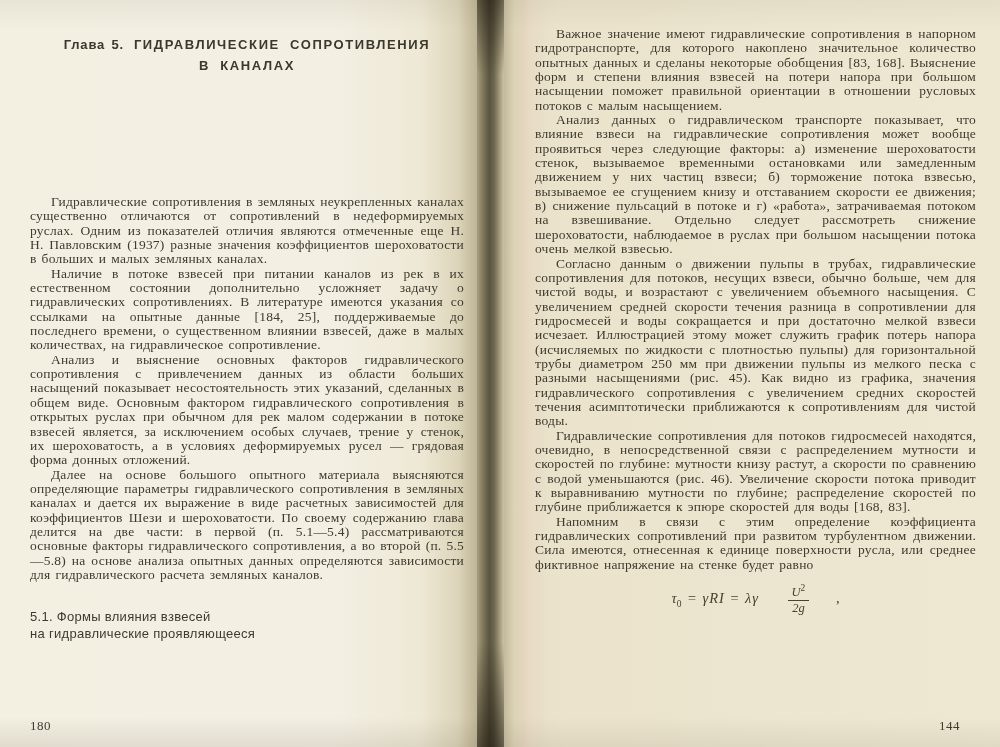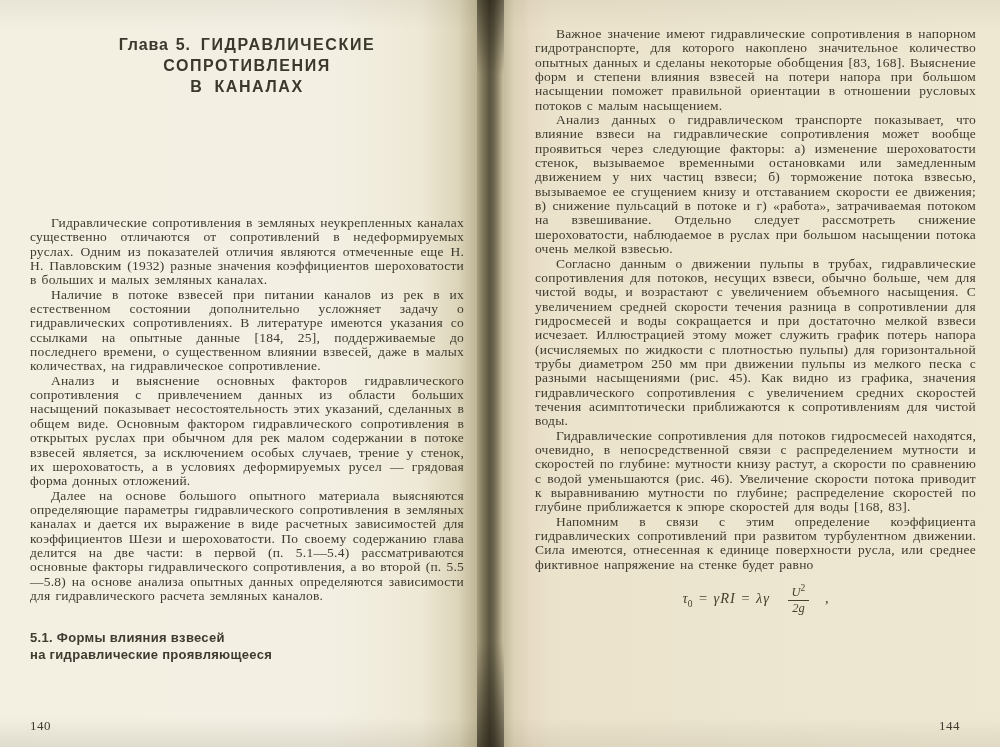--- a/index.html
+++ b/index.html
@@ -51,35 +51,35 @@
     font-size: 13.5px;
     line-height: 14.35px;
     letter-spacing: 0.22px;
     word-spacing: 1.4px;
   }
   .body-text p.no-indent { text-indent: 0; }
   .chapter-heading {
     text-align: center;
     font-family: "Liberation Sans", "DejaVu Sans", sans-serif;
     font-weight: 700;
-    font-size: 16px;
+    font-size: 13px;
     line-height: 21px;
     letter-spacing: 1.6px;
     word-spacing: 5px;
     color: #3b382c;
     margin-bottom: 119px;
   }
   .chapter-heading .chapter-label {
     letter-spacing: 0.8px;
     word-spacing: 2px;
     margin-right: 10px;
   }
   .section-heading {
     font-family: "Liberation Sans", "DejaVu Sans", sans-serif;
-    font-weight: 700;
+    font-weight: 400;
     font-size: 13px;
     line-height: 16.5px;
     letter-spacing: 0.3px;
     margin-top: 27px;
     margin-bottom: 4px;
   }
   .section-heading span { display: block; }
   .pagenum {
     position: absolute;
     bottom: 13px;
@@ -98,52 +98,52 @@
   .formula .f-it { font-style: italic; }
   .formula sub { font-size: 9.5px; }
   .formula sup { font-size: 9.5px; }
   .formula .eq { font-style: italic; margin: 14px 4px 0 2px; letter-spacing: 1px; }
   .frac {
     display: inline-block;
     vertical-align: middle;
     text-align: center;
     font-size: 12.5px;
     line-height: 1.05;
-    margin: 0 10px;
+    margin: 0 21px;
   }
   .frac .num { display: block; border-bottom: 1px solid #45422f; padding: 0 4px 1px; }
   .frac .den { display: block; padding-top: 1px; }
   .formula .tail { font-style: normal; margin-left: 2px; }
 </style>
 </head>
 <body>
 
 <div class="spread">
 
   <div class="page-left">
     <div class="chapter-heading">
       <span class="chapter-label">Глава 5.</span><span>ГИДРАВЛИЧЕСКИЕ СОПРОТИВЛЕНИЯ</span>
       <br>
       <span>В КАНАЛАХ</span>
     </div>
 
     <div class="body-text">
-      <p>Гидравлические сопротивления в земляных неукрепленных каналах существенно отличаются от сопротивлений в недеформируемых руслах. Одним из показателей отличия являются отмеченные еще Н. Н. Павловским (1932) разные значения коэффициентов шероховатости в больших и малых земляных каналах.</p>
+      <p>Гидравлические сопротивления в земляных неукрепленных каналах существенно отличаются от сопротивлений в недеформируемых руслах. Одним из показателей отличия являются отмеченные еще Н. Н. Павловским (1937) разные значения коэффициентов шероховатости в больших и малых земляных каналах.</p>
       <p>Наличие в потоке взвесей при питании каналов из рек в их естественном состоянии дополнительно усложняет задачу о гидравлических сопротивлениях. В литературе имеются указания со ссылками на опытные данные [184, 25], поддерживаемые до последнего времени, о существенном влиянии взвесей, даже в малых количествах, на гидравлическое сопротивление.</p>
       <p>Анализ и выяснение основных факторов гидравлического сопротивления с привлечением данных из области больших насыщений показывает несостоятельность этих указаний, сделанных в общем виде. Основным фактором гидравлического сопротивления в открытых руслах при обычном для рек малом содержании в потоке взвесей является, за исключением особых случаев, трение у стенок, их шероховатость, а в условиях деформируемых русел — грядовая форма донных отложений.</p>
       <p>Далее на основе большого опытного материала выясняются определяющие параметры гидравлического сопротивления в земляных каналах и дается их выражение в виде расчетных зависимостей для коэффициентов Шези и шероховатости. По своему содержанию глава делится на две части: в первой (п. 5.1—5.4) рассматриваются основные факторы гидравлического сопротивления, а во второй (п. 5.5—5.8) на основе анализа опытных данных определяются зависимости для гидравлического расчета земляных каналов.</p>
 
       <div class="section-heading">
         <span>5.1. Формы влияния взвесей</span>
         <span>на гидравлические проявляющееся</span>
       </div>
 
     </div>
 
-    <div class="pagenum pagenum-left">140</div>
+    <div class="pagenum pagenum-left">180</div>
   </div>
 
   <div class="gutter"></div>
 
   <div class="page-right">
     <div class="body-text">
       <p>Важное значение имеют гидравлические сопротивления в напорном гидротранспорте, для которого накоплено значительное количество опытных данных и сделаны некоторые обобщения [83, 168]. Выяснение форм и степени влияния взвесей на потери напора при большом насыщении поможет правильной ориентации в отношении русловых потоков с малым насыщением.</p>
       <p>Анализ данных о гидравлическом транспорте показывает, что влияние взвеси на гидравлические сопротивления может вообще проявиться через следующие факторы: а) изменение шероховатости стенок, вызываемое временными остановками или замедленным движением у них частиц взвеси; б) торможение потока взвесью, вызываемое ее сгущением книзу и отставанием скорости ее движения; в) снижение пульсаций в потоке и г) «работа», затрачиваемая потоком на взвешивание. Отдельно следует рассмотреть снижение шероховатости, наблюдаемое в руслах при большом насыщении потока очень мелкой взвесью.</p>
       <p>Согласно данным о движении пульпы в трубах, гидравлические сопротивления для потоков, несущих взвеси, обычно больше, чем для чистой воды, и возрастают с увеличением объемного насыщения. С увеличением средней скорости течения разница в сопротивлении для гидросмесей и воды сокращается и при достаточно мелкой взвеси исчезает. Иллюстрацией этому может служить график потерь напора (исчисляемых по жидкости с плотностью пульпы) для горизонтальной трубы диаметром 250 мм при движении пульпы из мелкого песка с разными насыщениями (рис. 45). Как видно из графика, значения гидравлического сопротивления с увеличением средних скоростей течения асимптотически приближаются к сопротивлениям для чистой воды.</p>
       <p>Гидравлические сопротивления для потоков гидросмесей находятся, очевидно, в непосредственной связи с распределением мутности и скоростей по глубине: мутности книзу растут, а скорости по сравнению с водой уменьшаются (рис. 46). Увеличение скорости потока приводит к выравниванию мутности по глубине; распределение скоростей по глубине приближается к эпюре скоростей для воды [168, 83].</p>

